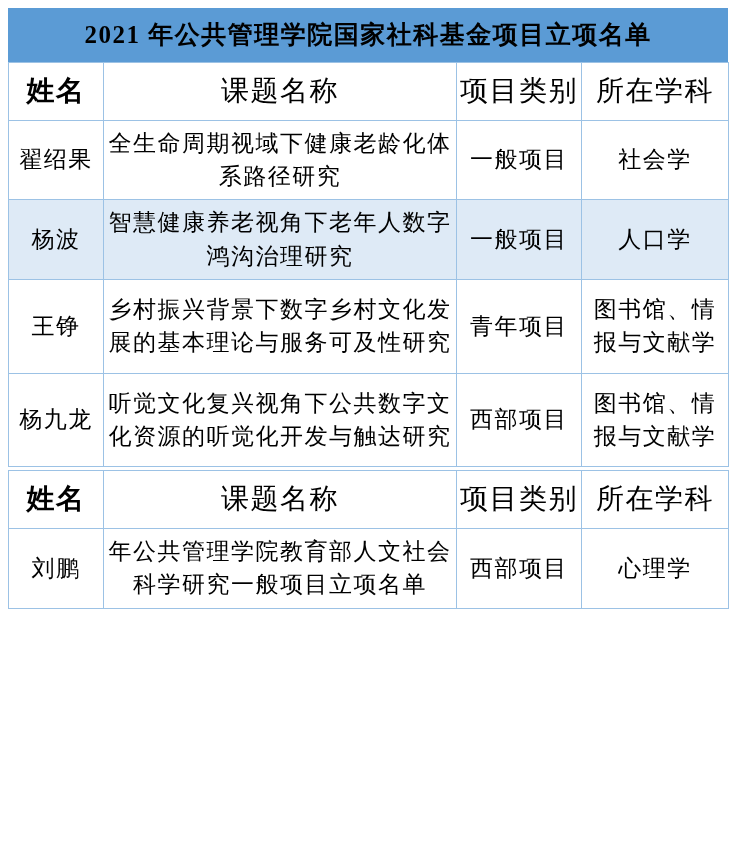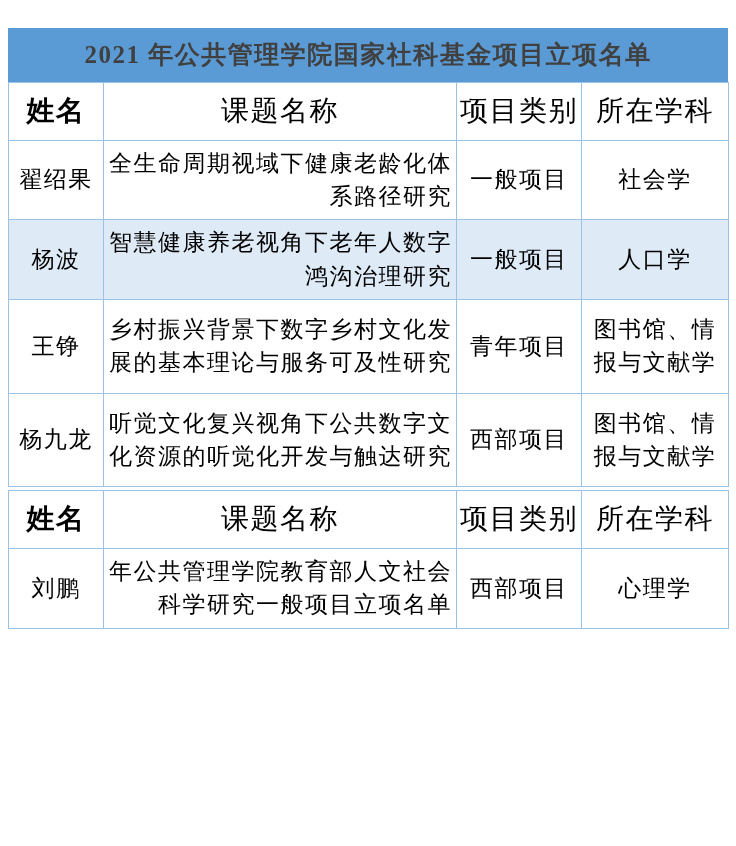--- a/index.html
+++ b/index.html
@@ -14,31 +14,30 @@
   .doc {
     padding: 8px;
     width: 736px;
   }
   .tbl-section { width: 720px; }
   .tbl-section + .tbl-section { margin-top: 3px; }
   .title-bar {
     width: 720px;
     min-height: 54px;
     background: #5B9BD5;
-    color: #404040;
+    color: #000000;
     font-size: 25px;
     font-weight: bold;
     letter-spacing: 1.5px;
     display: flex;
     align-items: center;
     justify-content: center;
     text-align: center;
     line-height: 1.3;
     padding: 4px 0;
-    margin-top: 20px;
   }
   table {
     border-collapse: collapse;
     table-layout: fixed;
     width: 720px;
     background: #ffffff;
   }
   col.c-name { width: 95px; }
   col.c-topic { width: 353px; }
   col.c-cat { width: 125px; }
@@ -51,21 +50,21 @@
     letter-spacing: 1.5px;
     line-height: 1.45;
     padding: 13px 3px;
   }
   tr.header-row td {
     font-size: 28px;
     padding: 8px 3px;
   }
   tr.header-row td.name-hd { font-weight: bold; }
   tr.shaded td { background: #DEEAF6; }
-  td.topic-cell { padding: 6px 4px; text-align: right; }
+  td.topic-cell { padding: 6px 4px; }
 </style>
 </head>
 <body>
 
 <div class="doc">
 
   <div class="tbl-section">
     <div class="title-bar">2021 年公共管理学院国家社科基金项目立项名单</div>
     <table>
       <colgroup>

